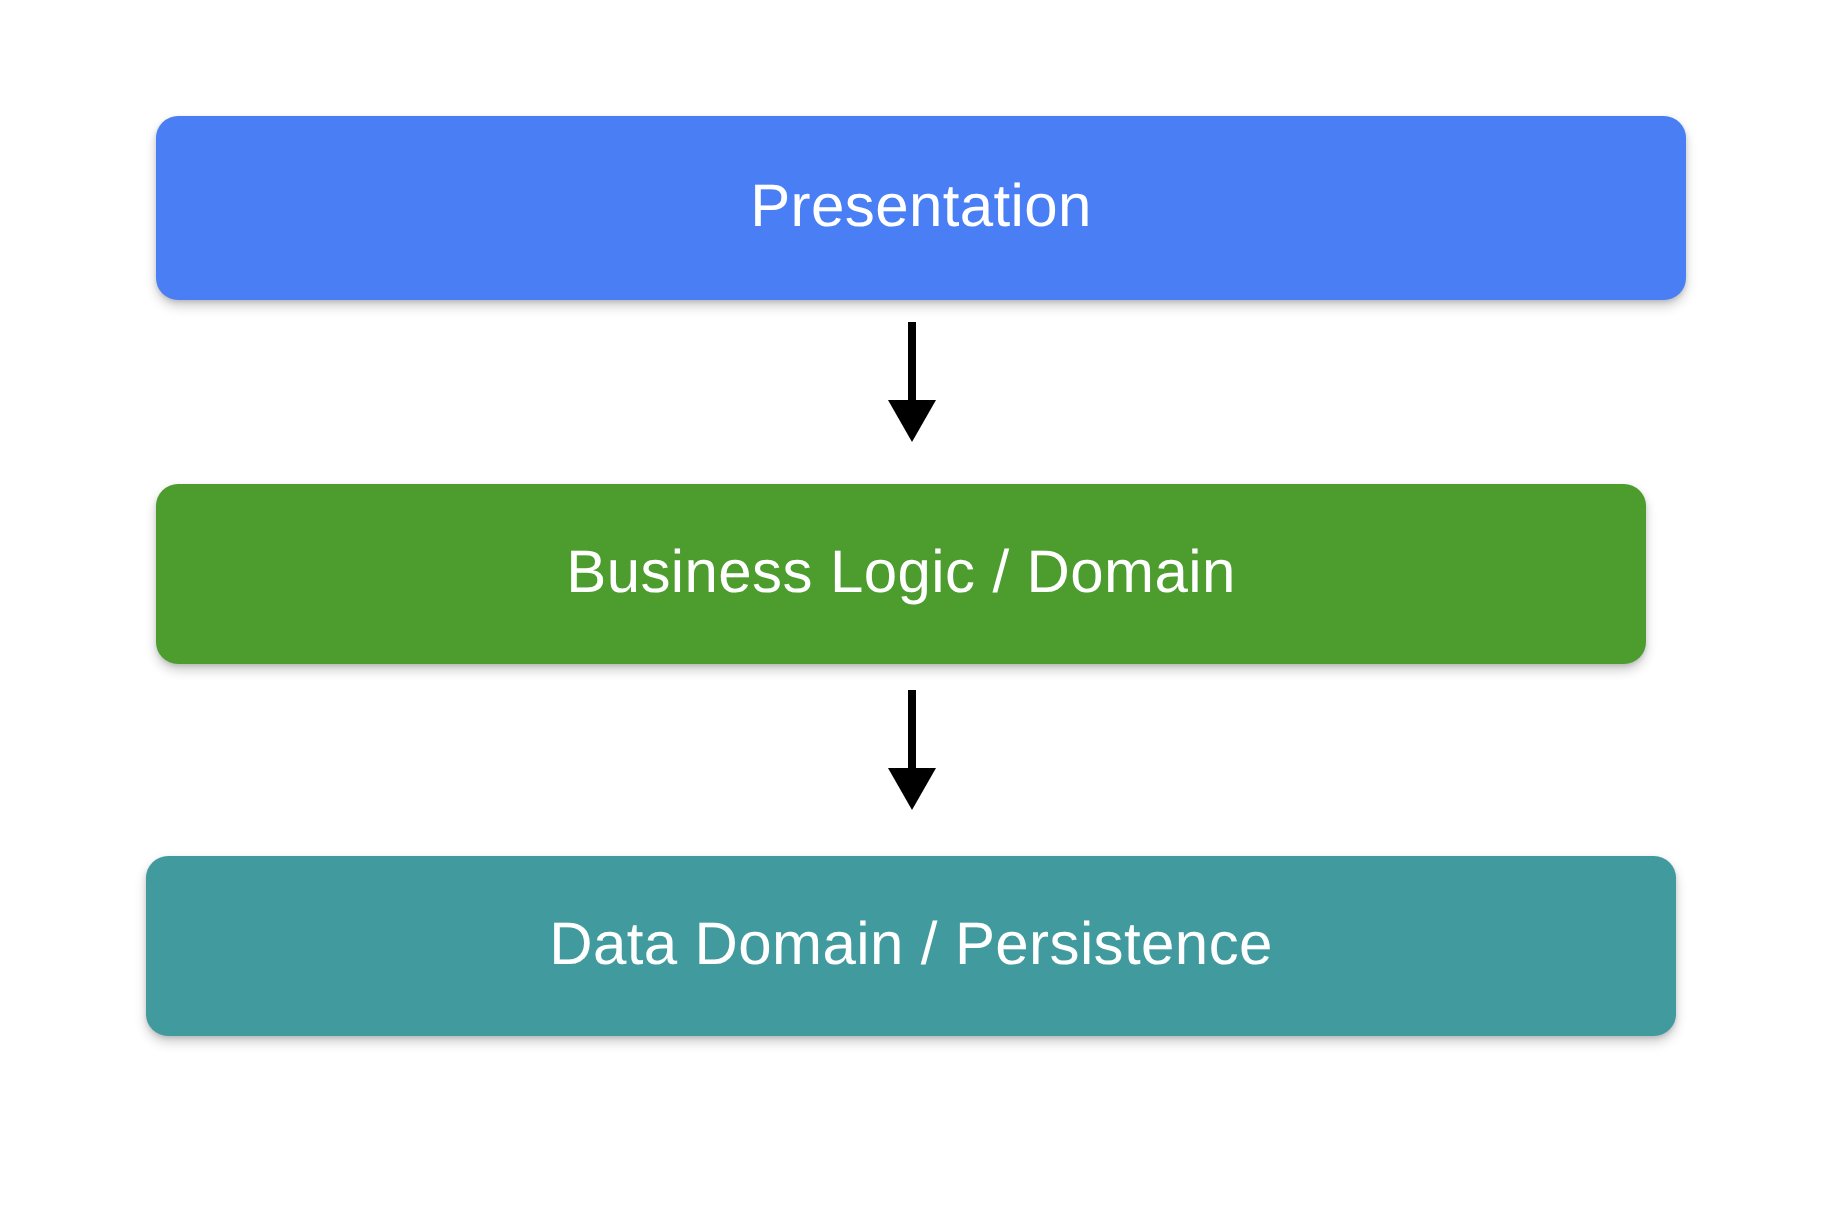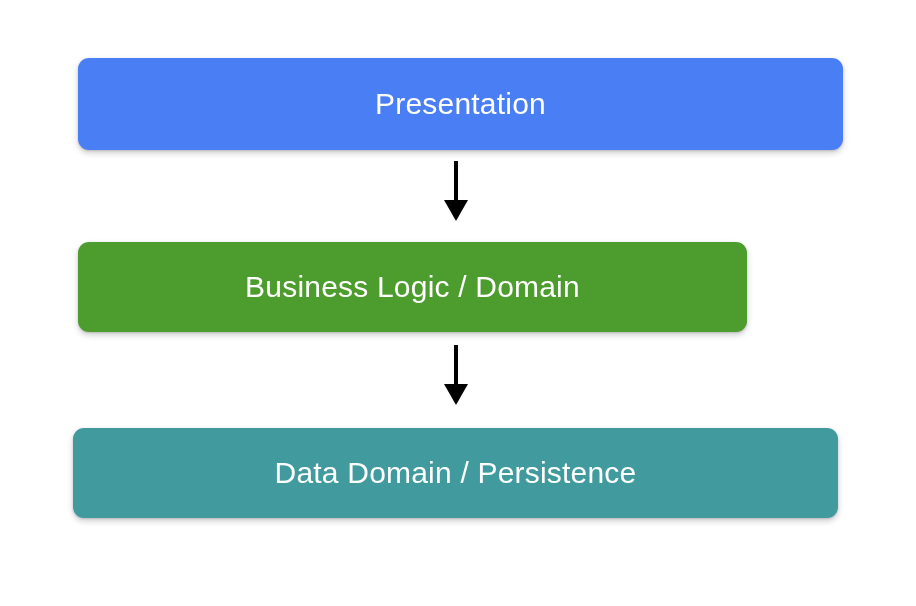--- a/index.html
+++ b/index.html
@@ -47,21 +47,21 @@
   #box-presentation {
     left: 78px;
     top: 58px;
     width: 765px;
     height: 92px;
   }
   
   #box-business-logic {
     left: 78px;
     top: 242px;
-    width: 669px;
+    width: 745px;
     height: 90px;
   }
   
   #box-data-access {
     left: 73px;
     top: 428px;
     width: 765px;
     height: 90px;
   }
 

